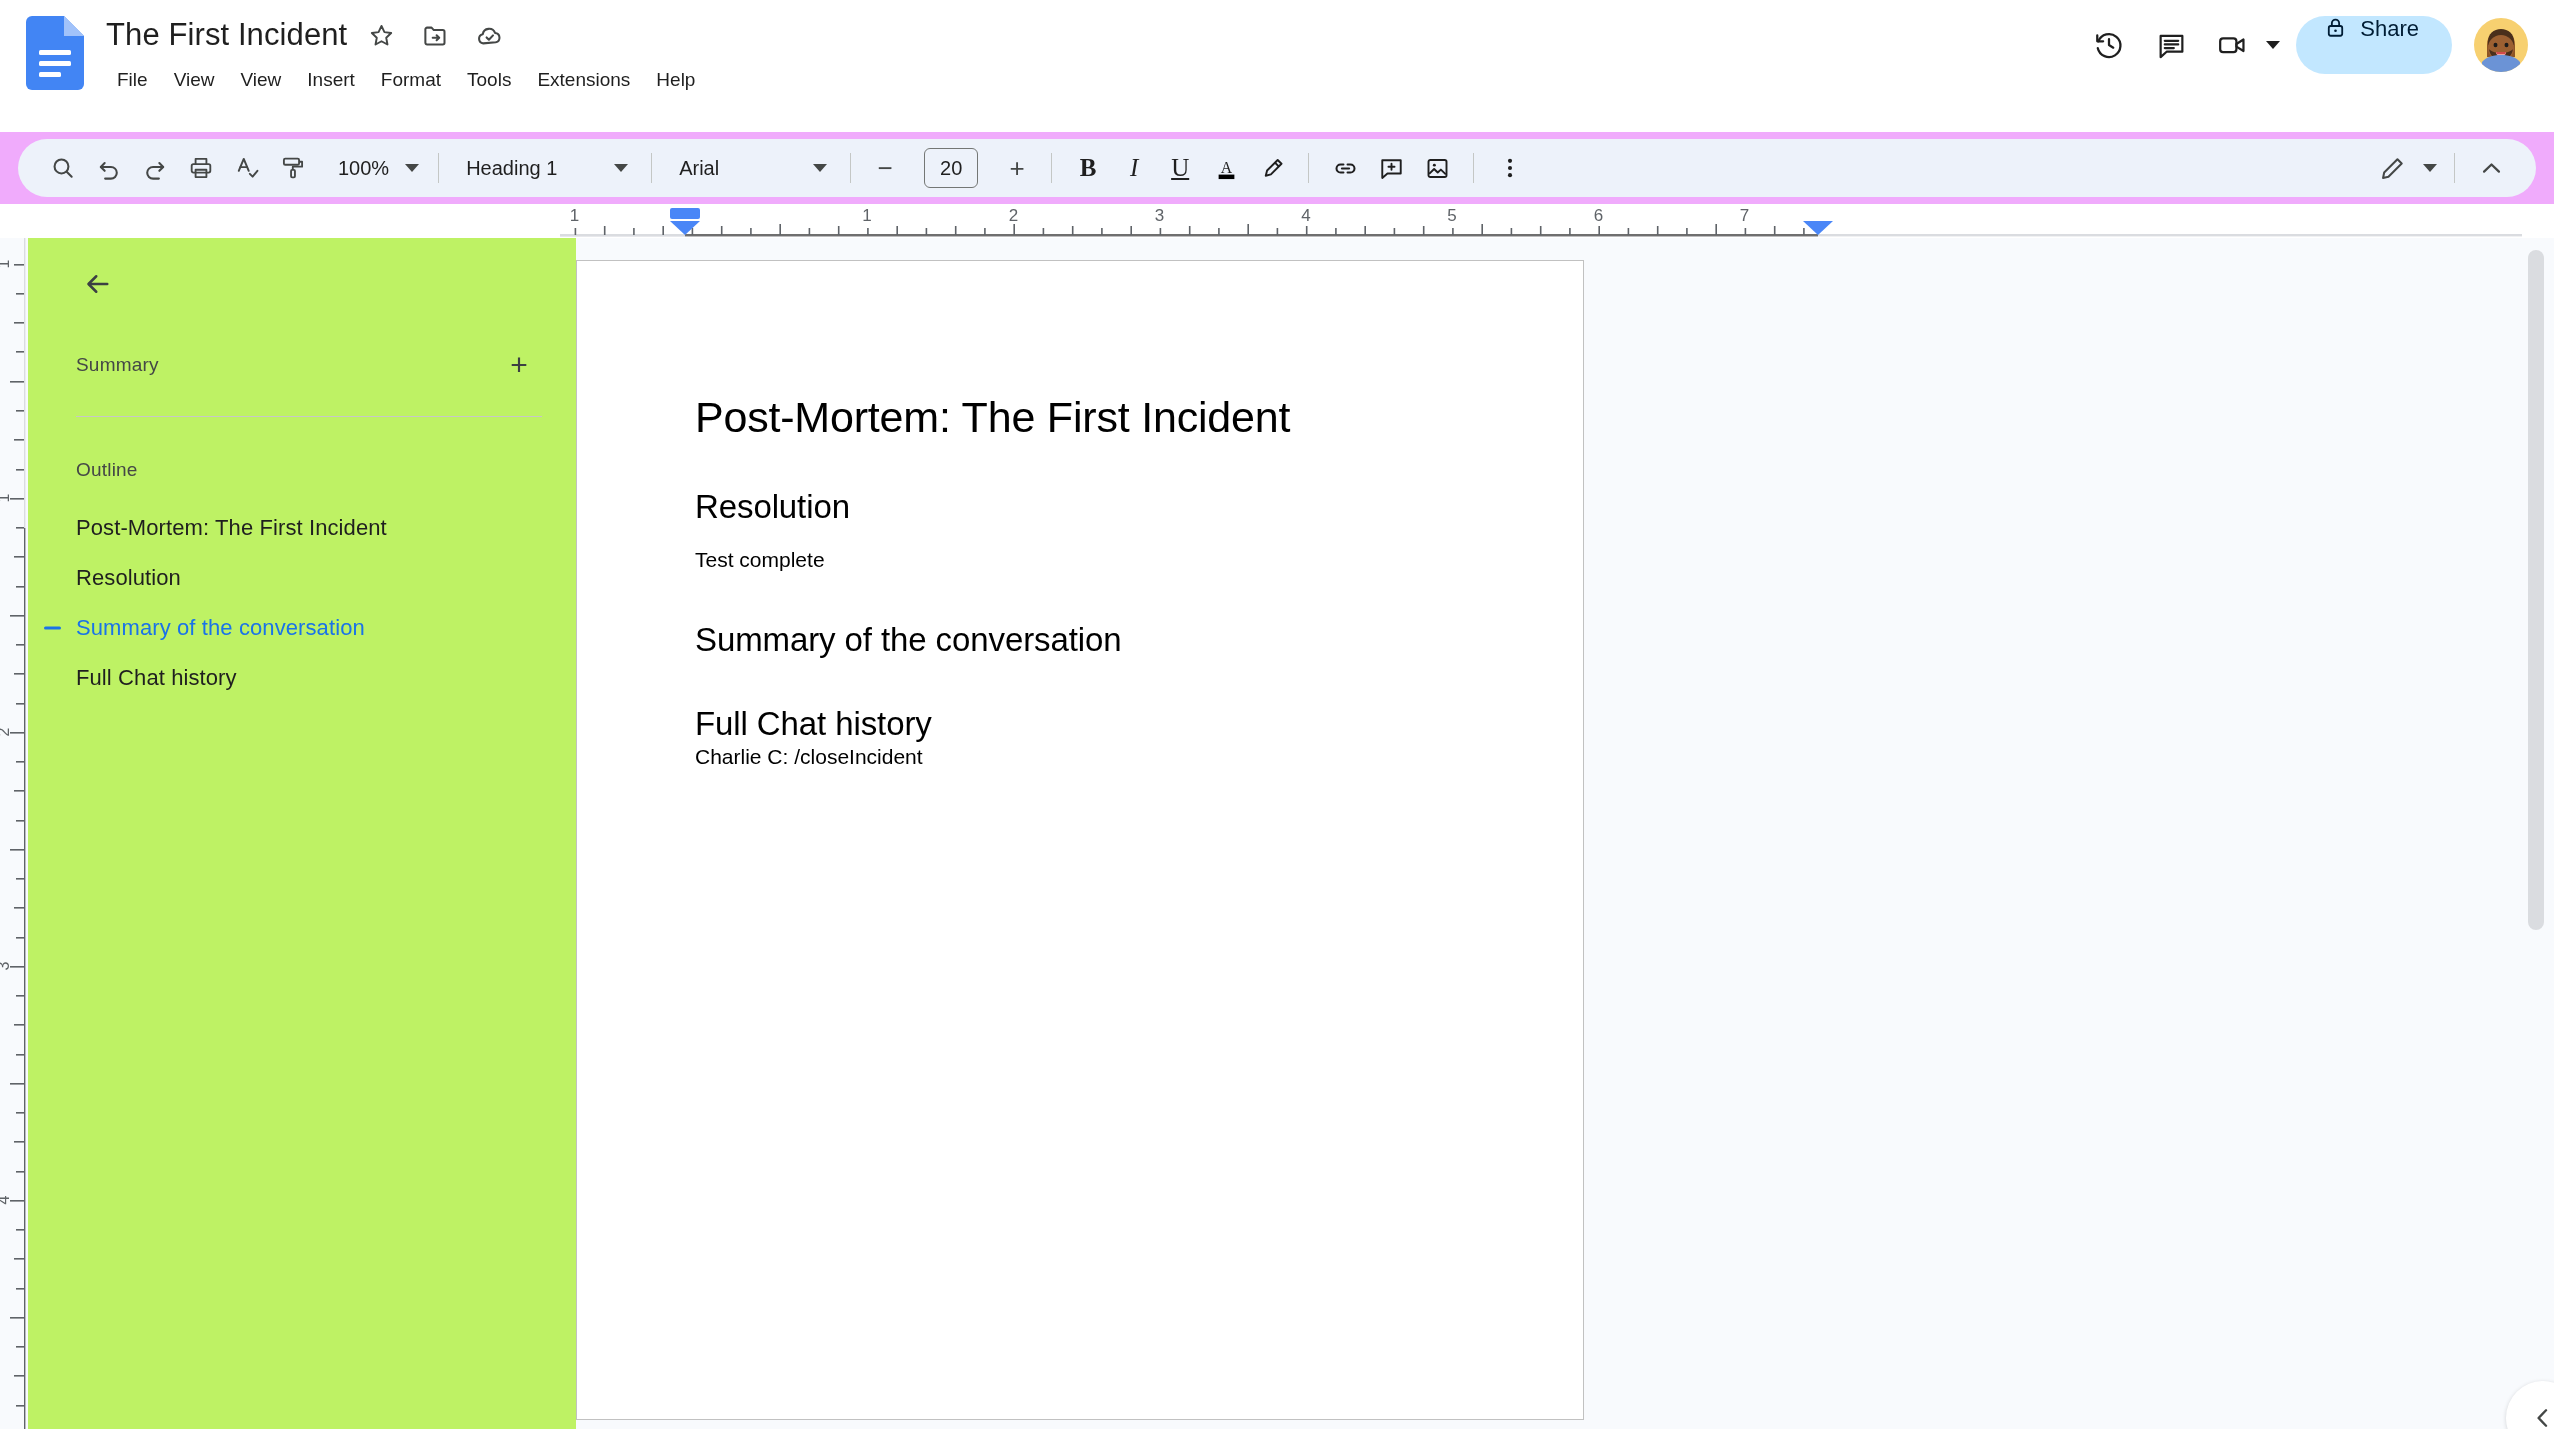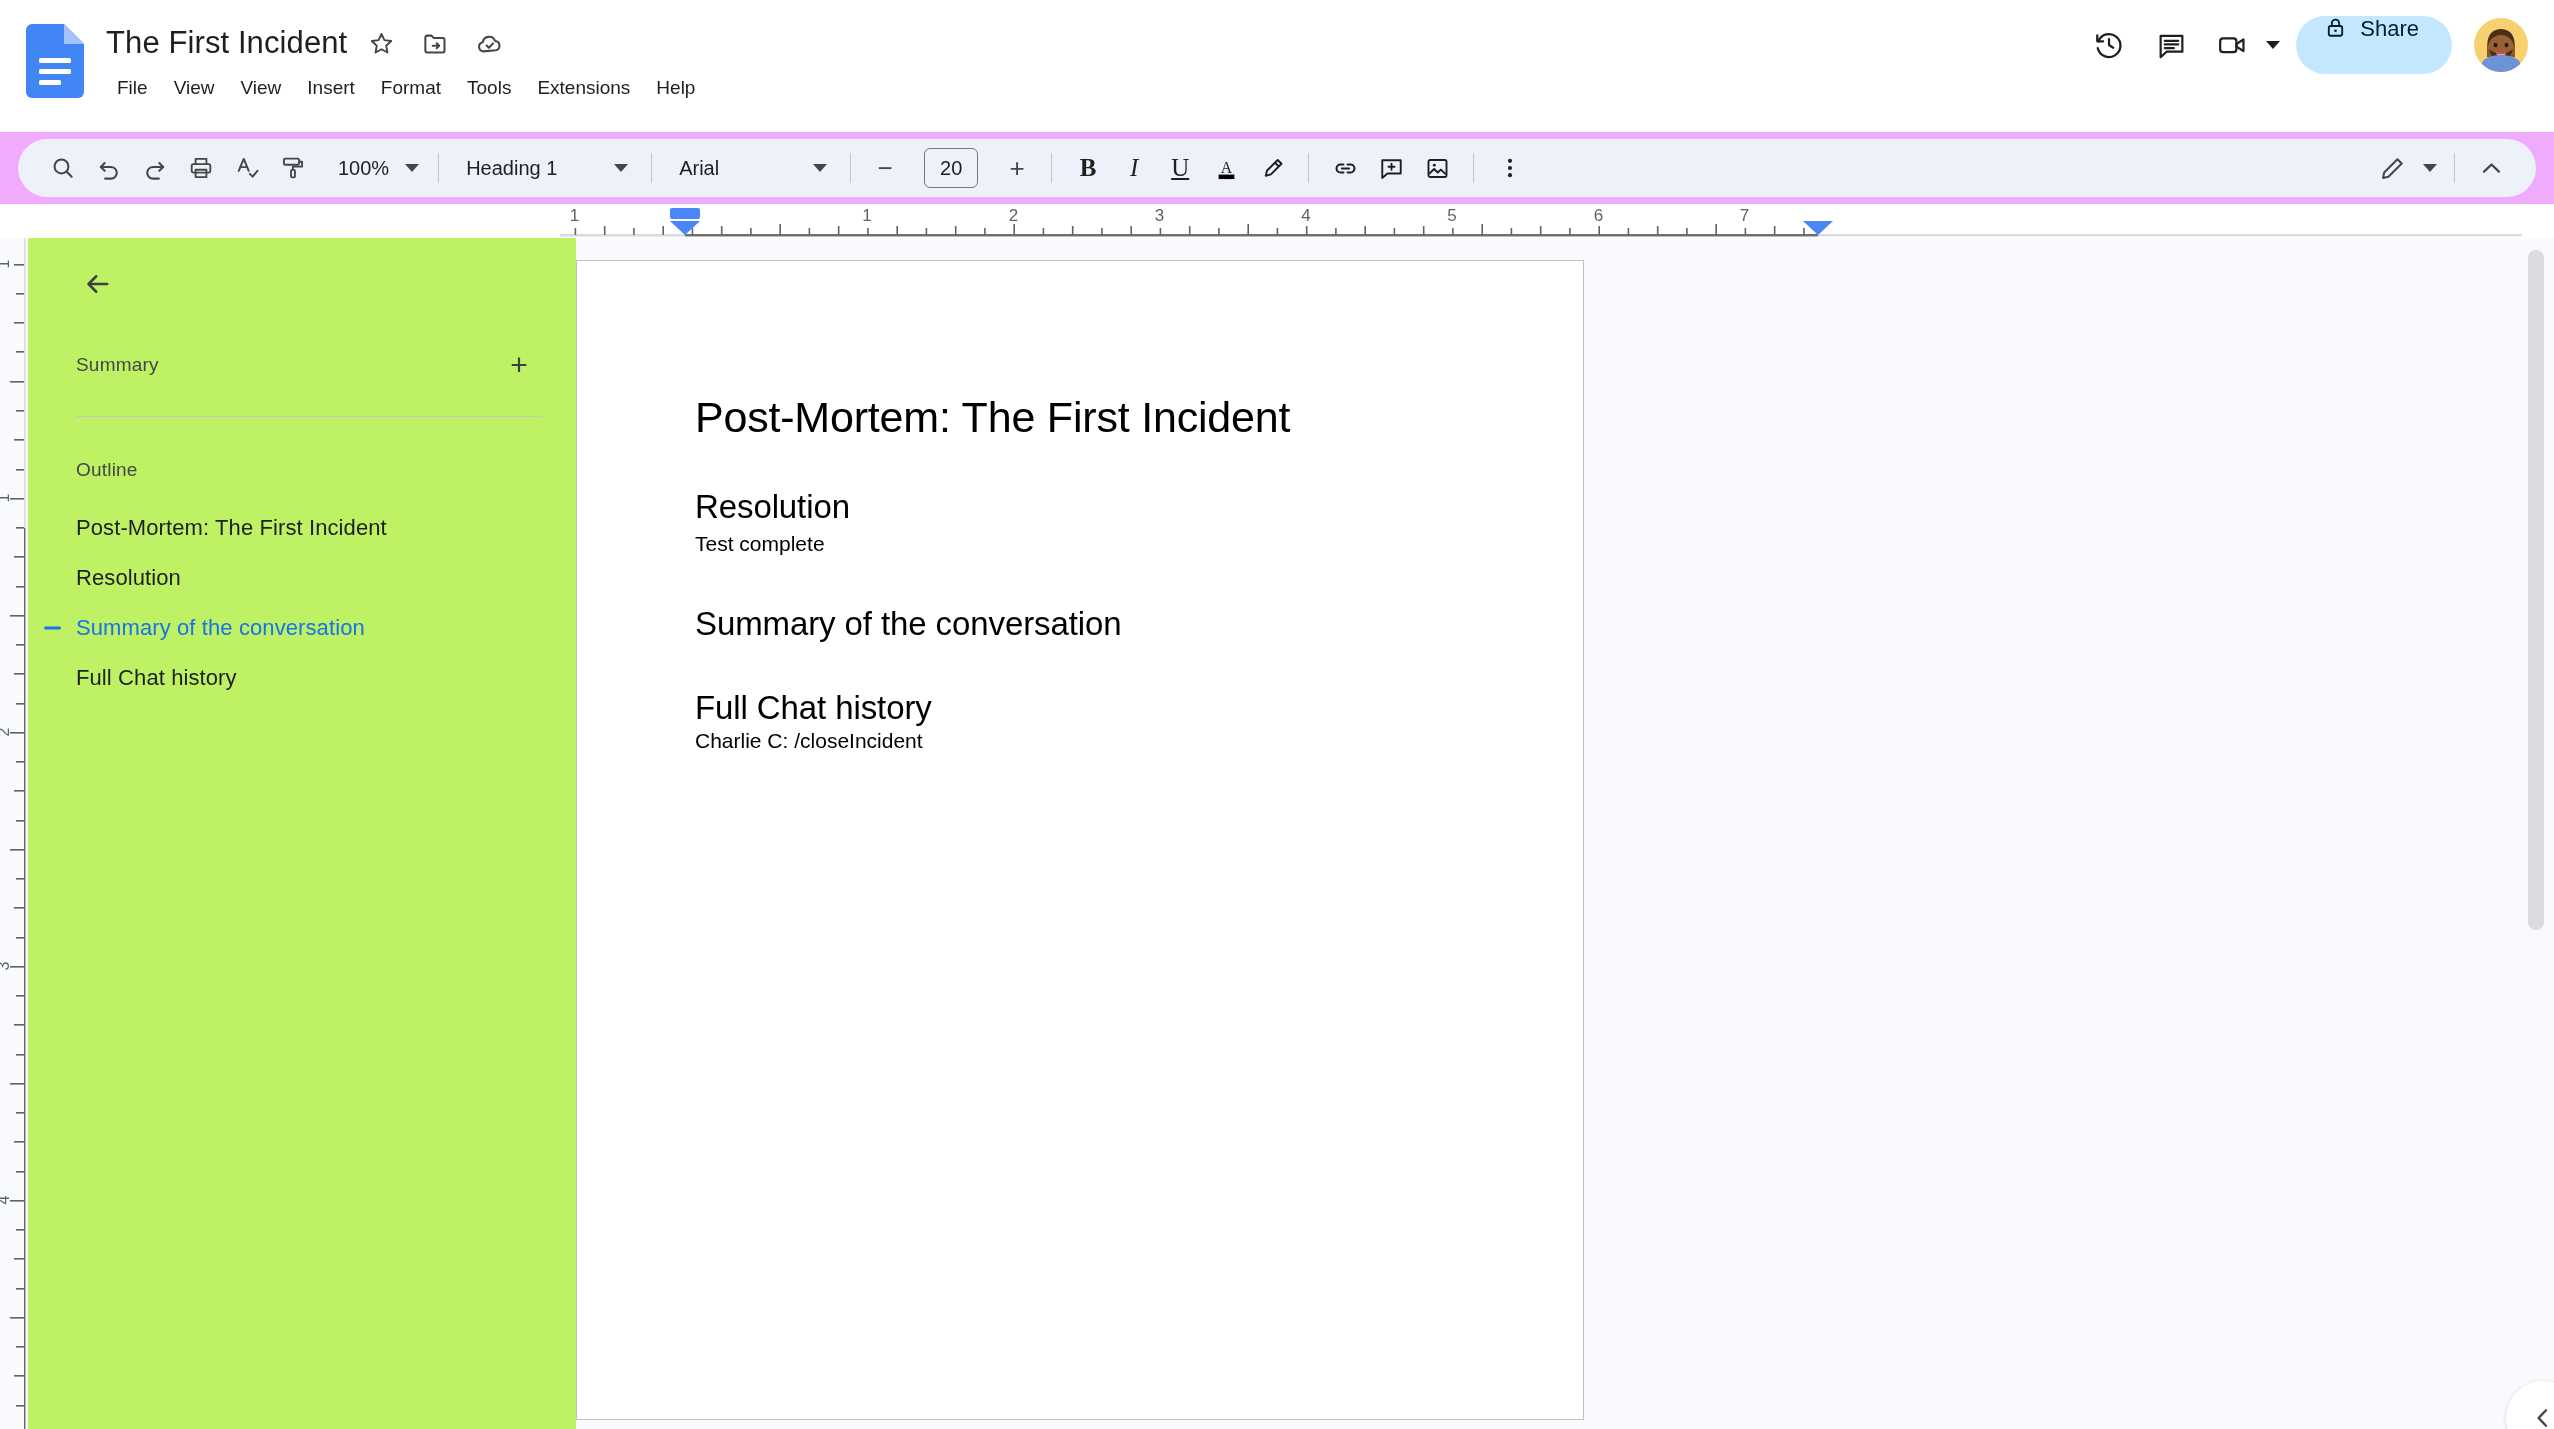--- a/index.html
+++ b/index.html
@@ -10,21 +10,21 @@
     overflow: hidden;
   }
 
   
   .header {
     position: relative;
     height: 132px;
     background: #ffffff;
     display: flex;
     align-items: flex-start;
-    padding: 20px 28px 0 26px;
+    padding: 12px 28px 0 26px;
   }
   .docs-logo {
     width: 58px; height: 74px;
     margin-top: 4px;
     flex: 0 0 auto;
     position: relative;
   }
   .docs-logo svg { display: block; }
 
   .title-block { margin-left: 22px; flex: 1 1 auto; min-width: 0; }
@@ -300,21 +300,21 @@
     font-weight: 400;
     color: #000000;
     line-height: 1.15;
     margin-top: 46px;
     letter-spacing: -0.1px;
   }
   .doc-p {
     font-size: 21px;
     color: #000000;
     line-height: 1.38;
-    margin-top: 4px;
+    margin-top: 20px;
   }
   .doc-p.tight { margin-top: 0; }
 
   
   .vscrollbar {
     position: absolute;
     right: 6px; top: 0;
     width: 24px; height: 100%;
   }
   .vthumb {

